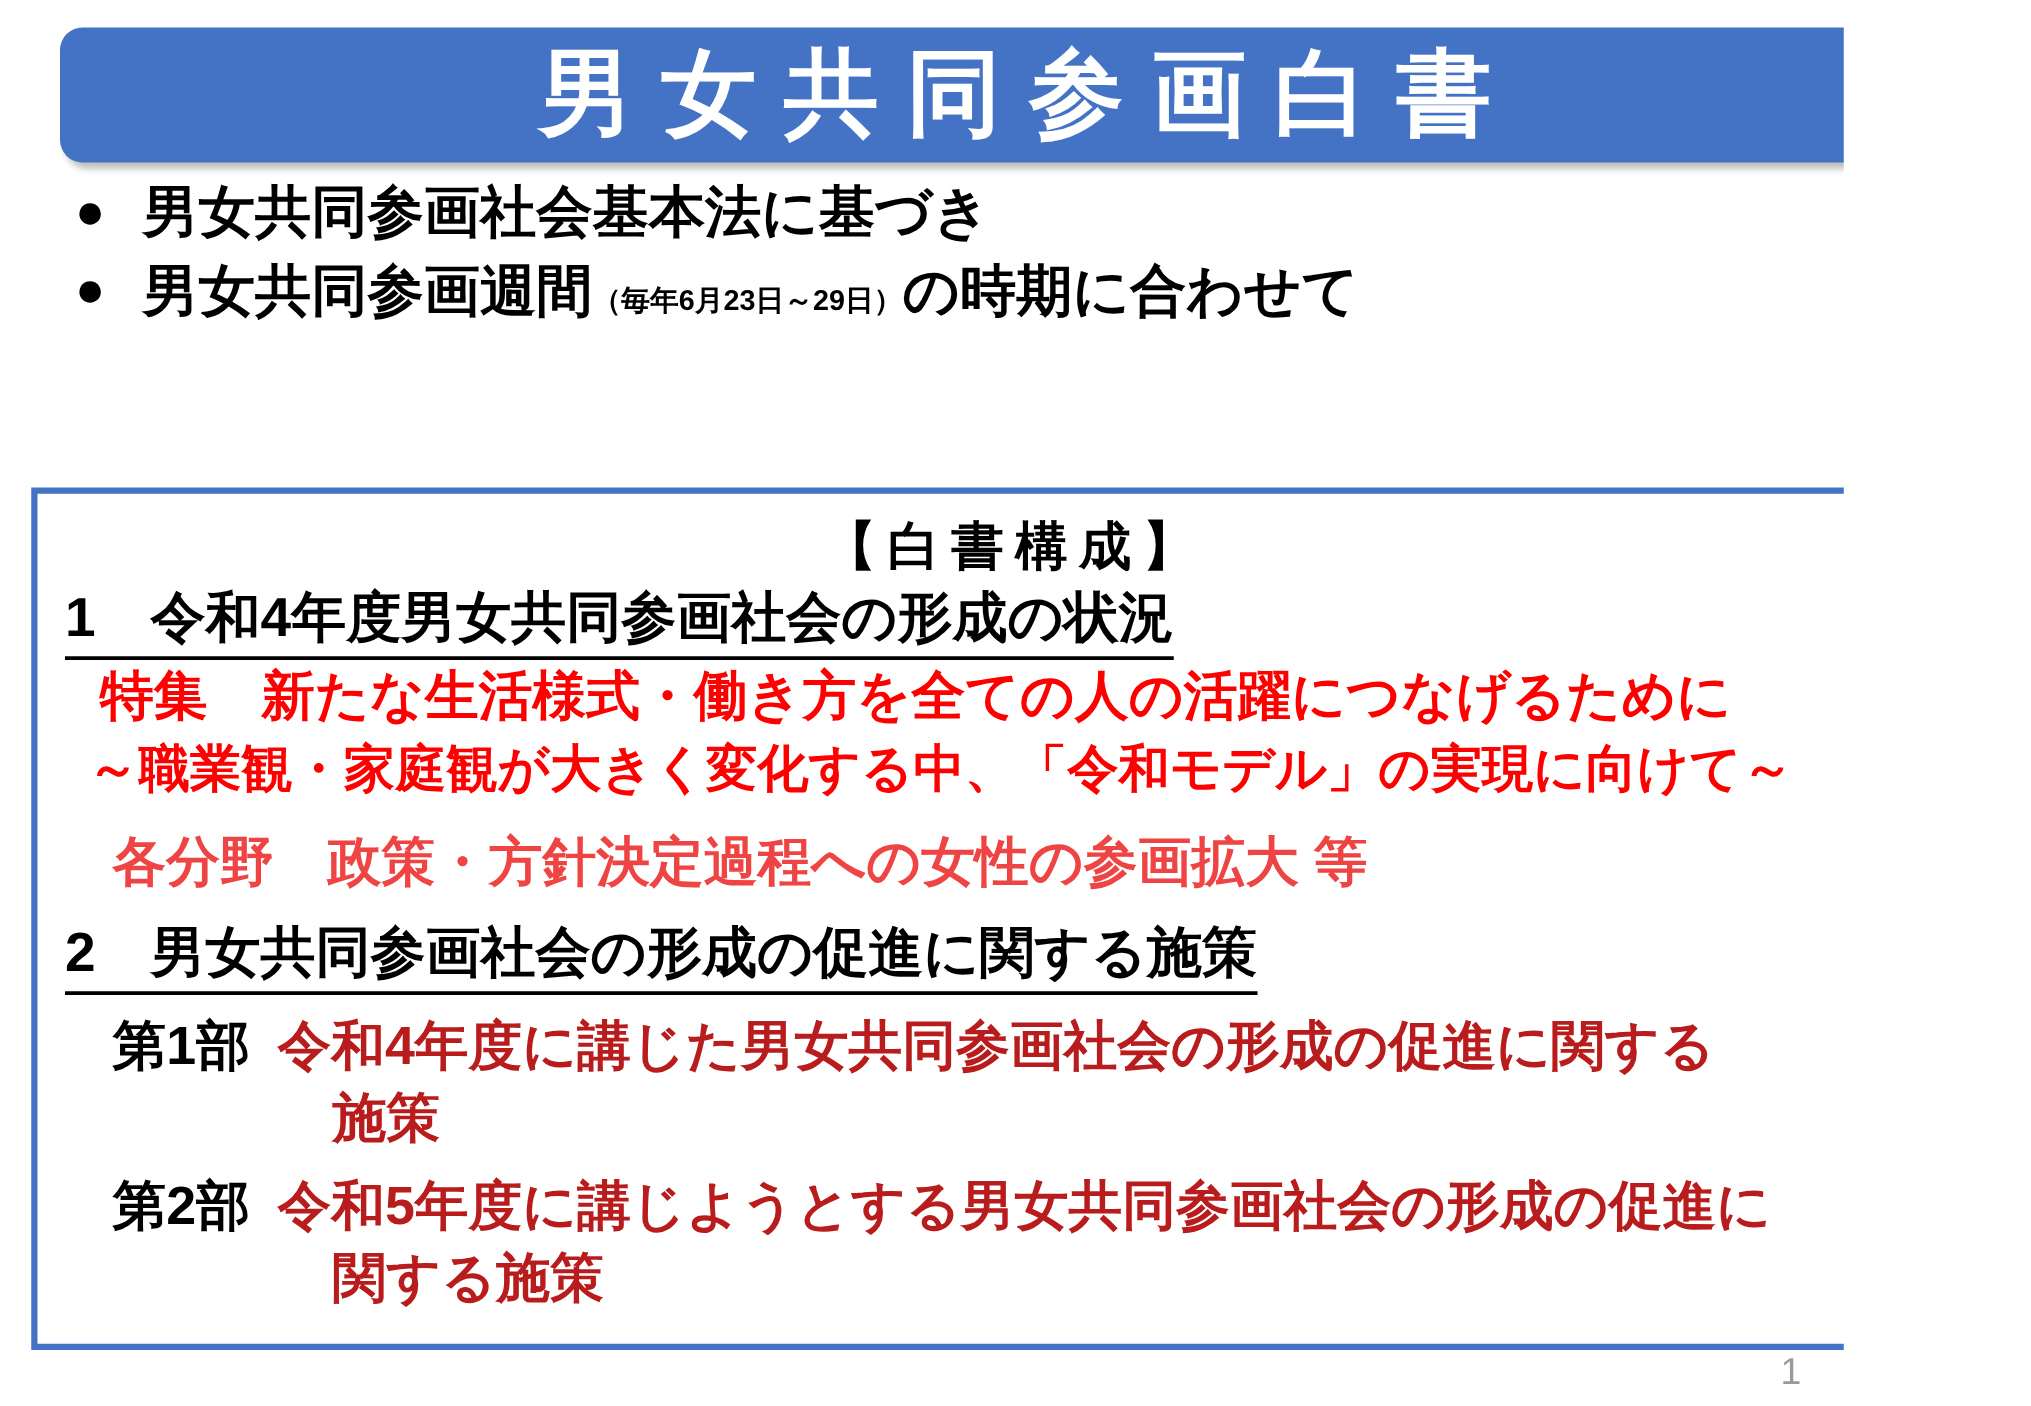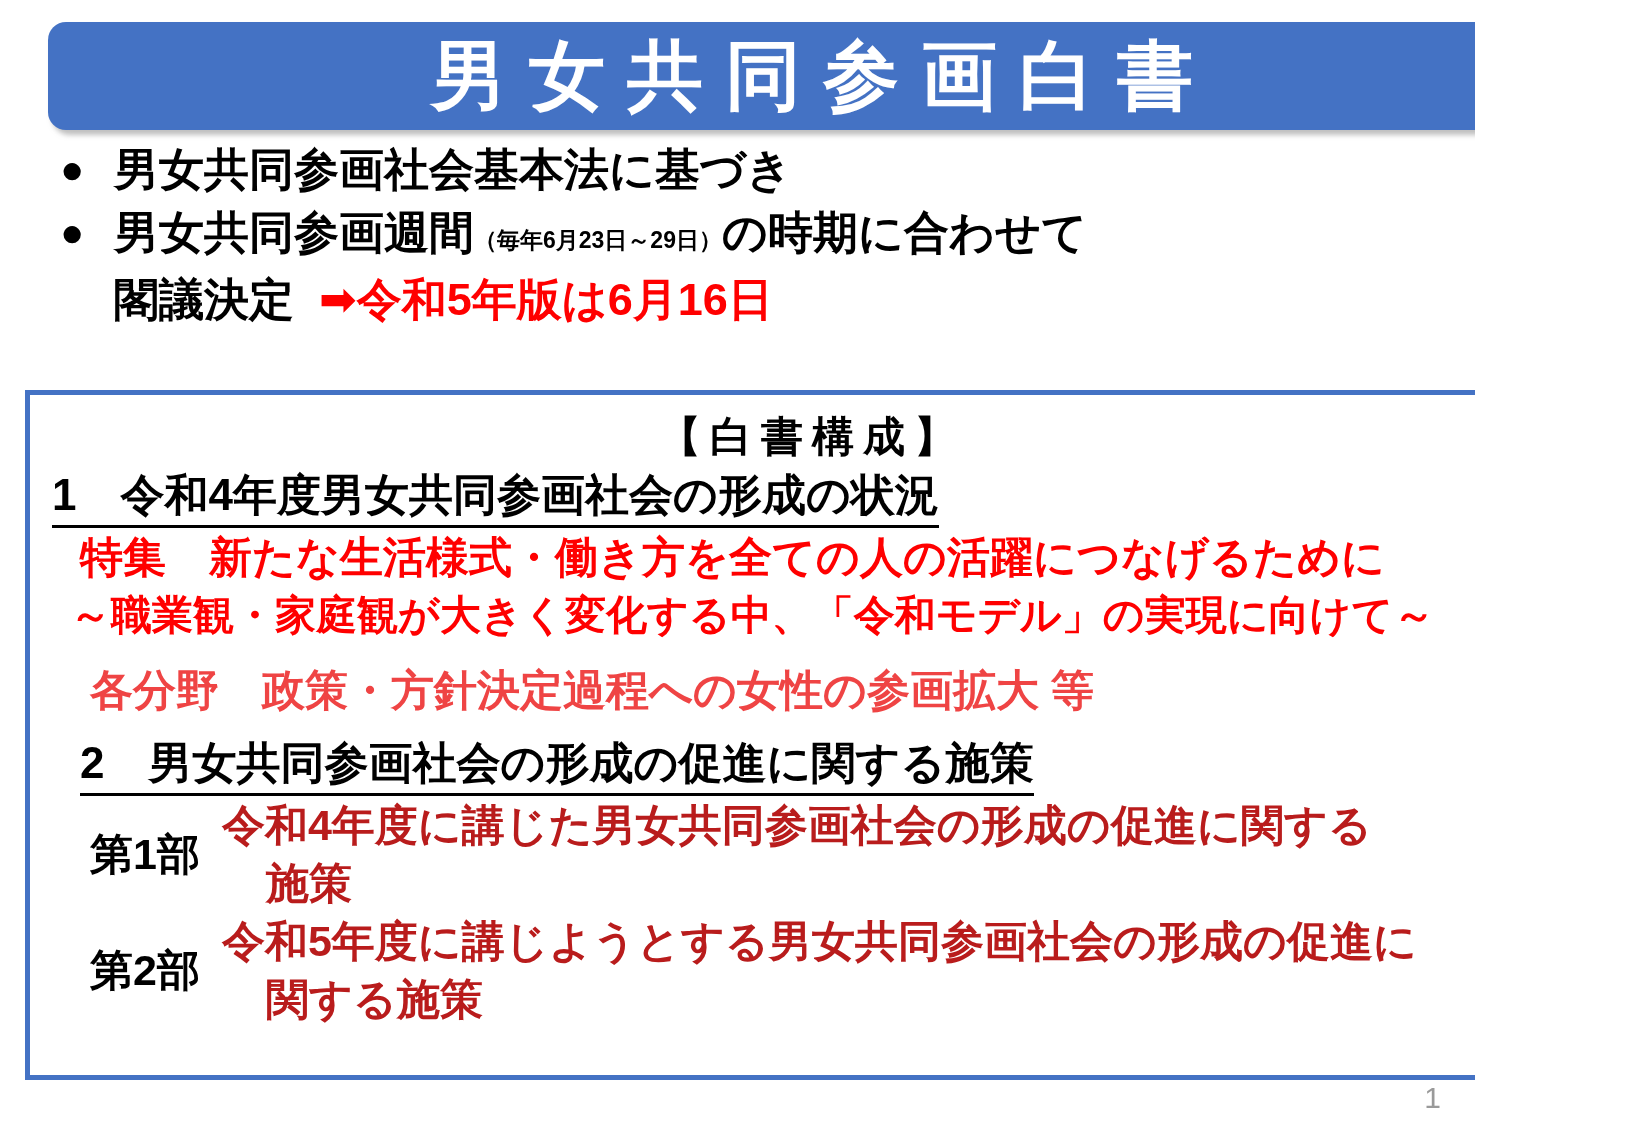--- a/index.html
+++ b/index.html
@@ -141,22 +141,23 @@
     font-size: 43px;
     font-weight: bold;
     line-height: 58px;
     margin-left: 60px;
     margin-top: 18px;
     white-space: nowrap;
     color: #ef4444;
   }
   .part-row {
     display: flex;
-    align-items: center;
+    align-items: flex-start;
     margin-left: 60px;
+    margin-top: 12px;
   }
   .part-label {
     font-size: 43px;
     font-weight: bold;
     line-height: 58px;
     flex: 0 0 auto;
     white-space: nowrap;
     color: #000000;
   }
   .part-text {
@@ -193,39 +194,38 @@
       <div class="bullet-dot">●</div>
       <div class="bullet-body">
         <div class="bullet-line">男女共同参画社会基本法に基づき</div>
       </div>
     </div>
 
     <div class="bullet-row">
       <div class="bullet-dot">●</div>
       <div class="bullet-body">
         <div class="bullet-line"><span>男女共同参画週間</span><span class="small-paren">（毎年6月23日～29日）</span><span>の時期に合わせて</span></div>
-        <div class="bullet-line"><span>閣議決定</span>&nbsp;&nbsp;<span class="arrow-red">➡</span><span class="red">令和5年版は6月16日</span></div>
       </div>
     </div>
 
   </div>
 
   <div class="comp-box">
 
     <div class="box-heading">【白書構成】</div>
 
     <div class="sec-title-wrap">
       <span class="sec-title">1　令和4年度男女共同参画社会の形成の状況</span>
     </div>
 
     <div class="feature-line-1">特集　新たな生活様式・働き方を全ての人の活躍につなげるために</div>
     <div class="feature-line-2">～職業観・家庭観が大きく変化する中、「令和モデル」の実現に向けて～</div>
     <div class="fields-line">各分野　政策・方針決定過程への女性の参画拡大 等</div>
 
-    <div class="sec-title-wrap" style="margin-top:14px;padding-left:28px;">
+    <div class="sec-title-wrap" style="margin-top:14px;">
       <span class="sec-title">2　男女共同参画社会の形成の促進に関する施策</span>
     </div>
 
     <div class="part-row">
       <div class="part-label">第1部</div>
       <div class="part-text">
         <span>令和4年度に講じた男女共同参画社会の形成の促進に関する</span>
         <span class="part-text-l2" style="margin-left:44px;">施策</span>
       </div>
     </div>

